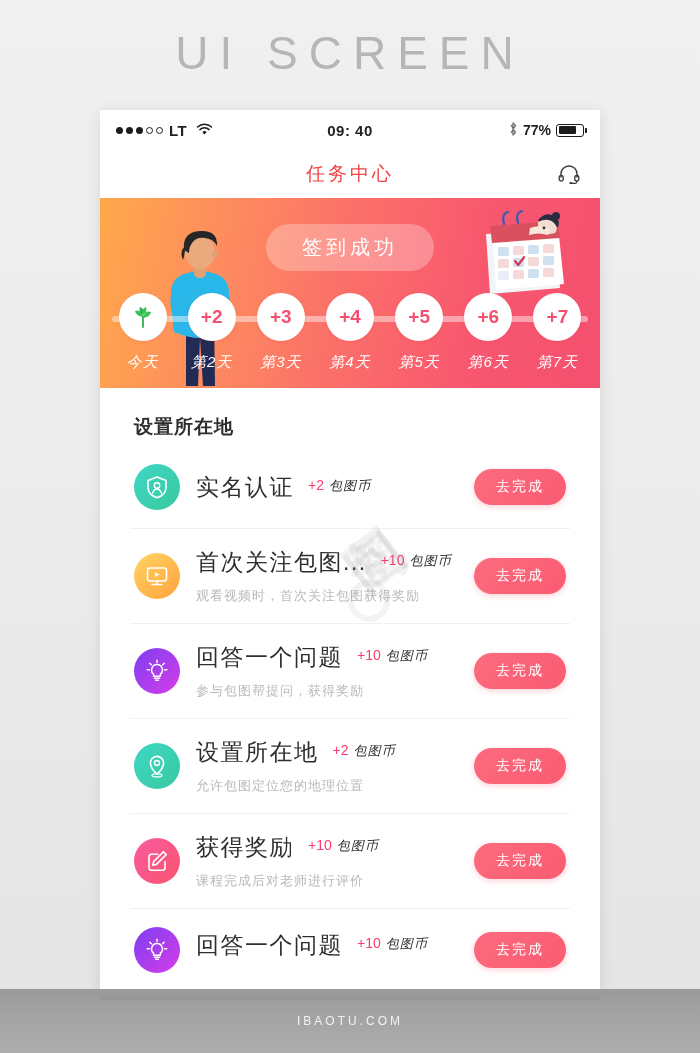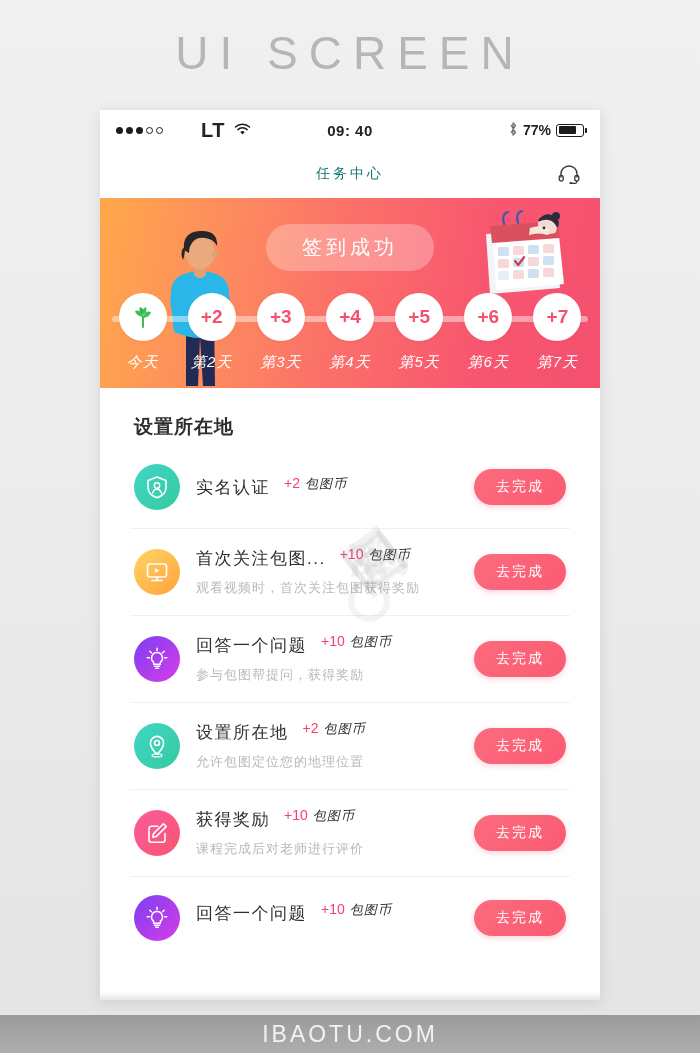--- a/index.html
+++ b/index.html
@@ -60,21 +60,21 @@
     position: relative;
     background: #fff;
   }
   .sb-left { display: flex; align-items: center; gap: 6px; }
   .sb-dots { display: flex; align-items: center; gap: 3px; }
   .sb-dots i {
     display: block; width: 7px; height: 7px; border-radius: 50%;
     background: #1c1c1c;
   }
   .sb-dots i.hollow { background: transparent; border: 1.3px solid #1c1c1c; width: 5px; height: 5px; }
-  .sb-carrier { font-size: 20px; font-weight: 600; letter-spacing: .4px; margin-left: 32px; }
+  .sb-carrier { font-size: 15px; font-weight: 600; letter-spacing: .4px; }
   .sb-wifi { margin-left: 3px; }
   .sb-time {
     position: absolute; left: 0; right: 0;
     text-align: center; font-size: 15px; font-weight: 600; letter-spacing: .5px;
     pointer-events: none;
   }
   .sb-right {
     margin-left: auto; display: flex; align-items: center; gap: 5px;
     font-size: 14px; font-weight: 600;
   }
@@ -89,21 +89,21 @@
   .battery > span { display: block; height: 100%; width: 77%; background: #1c1c1c; border-radius: 1px; }
 
   
   .navbar {
     height: 48px;
     display: flex; align-items: center; justify-content: center;
     position: relative;
     background: #fff;
   }
   .navbar .title {
-    font-size: 14px; color: #0f766e; letter-spacing: 3px; font-weight: 500;
+    font-size: 19px; color: #ef4444; letter-spacing: 3px; font-weight: 500;
   }
   .navbar .service {
     position: absolute; right: 18px; top: 50%; transform: translateY(-50%);
     width: 26px; height: 26px; display: flex; align-items: center; justify-content: center;
     cursor: pointer;
   }
 
   
   .banner {
     position: relative;
@@ -188,21 +188,21 @@
   .task-row:last-child { border-bottom: none; }
   .task-icon {
     width: 46px; height: 46px; border-radius: 50%;
     flex: 0 0 46px;
     display: flex; align-items: center; justify-content: center;
     margin-right: 16px;
   }
   .task-body { flex: 1 1 auto; min-width: 0; }
   .task-topline { display: flex; align-items: baseline; }
   .task-name {
-    font-size: 17px; color: #2e2e2e; letter-spacing: 1.5px; font-weight: 500;
+    font-size: 23px; color: #2e2e2e; letter-spacing: 1.5px; font-weight: 500;
     white-space: nowrap;
   }
   .task-reward {
     margin-left: 14px;
     font-size: 13px;
     white-space: nowrap;
     position: relative;
     top: -5px;
   }
   .task-reward .amt { color: #fb3b6c; font-size: 14px; }
@@ -259,25 +259,25 @@
   .phone-fade {
     position: absolute; left: 0; right: 0; bottom: 0; height: 8px;
     background: linear-gradient(180deg, rgba(255,255,255,0) 0%, rgba(120,120,120,0.18) 100%);
     z-index: 6;
   }
 
   
   .footer {
     position: absolute;
     left: 0; right: 0; bottom: 0;
-    height: 38px;
+    height: 64px;
     background: linear-gradient(180deg, #9a9a9a 0%, #a3a3a3 40%, #adadad 100%);
     display: flex; align-items: center; justify-content: center;
     color: #f2f2f2;
-    font-size: 23px;
+    font-size: 12px;
     letter-spacing: 3px;
   }
 </style>
 </head>
 <body>
 
 <div class="page-bg"></div>
 
 <div class="wm-header">UI SCREEN</div>
 

